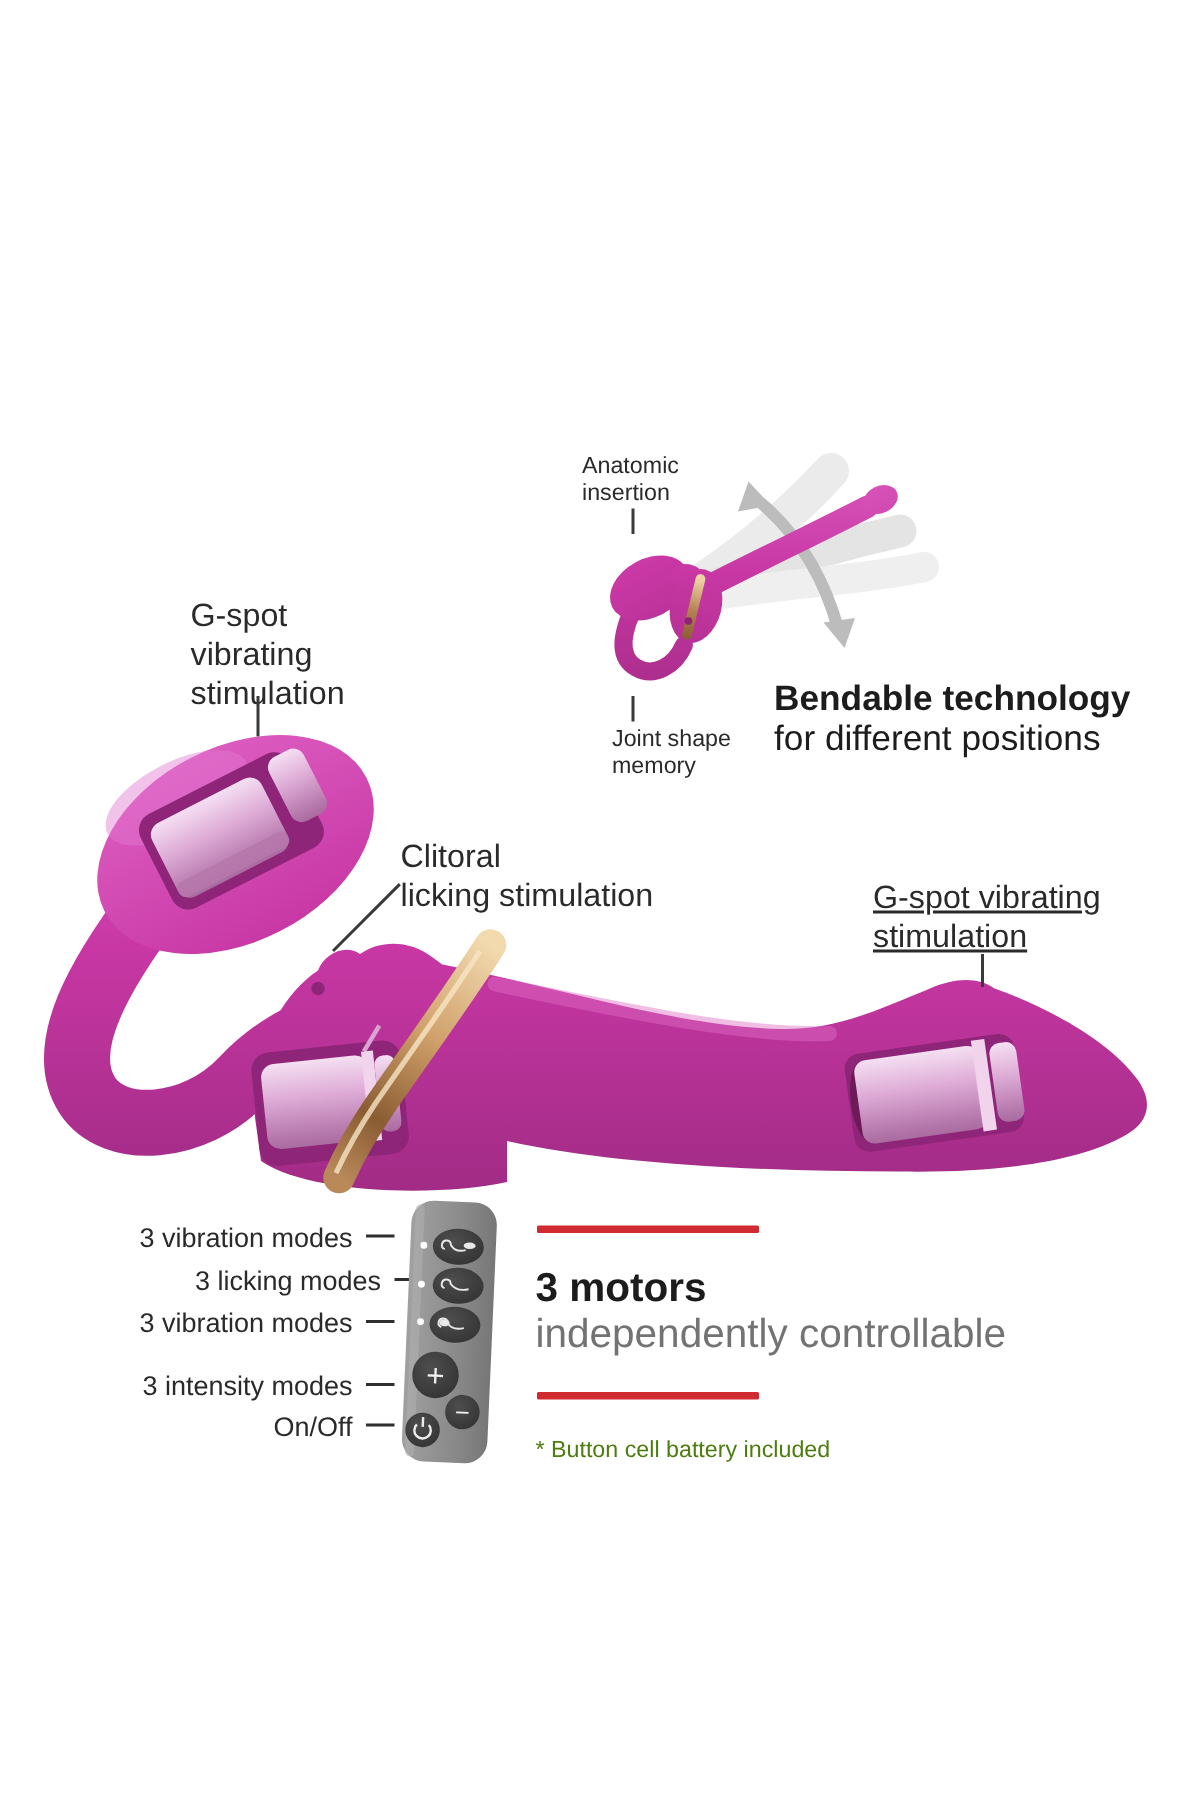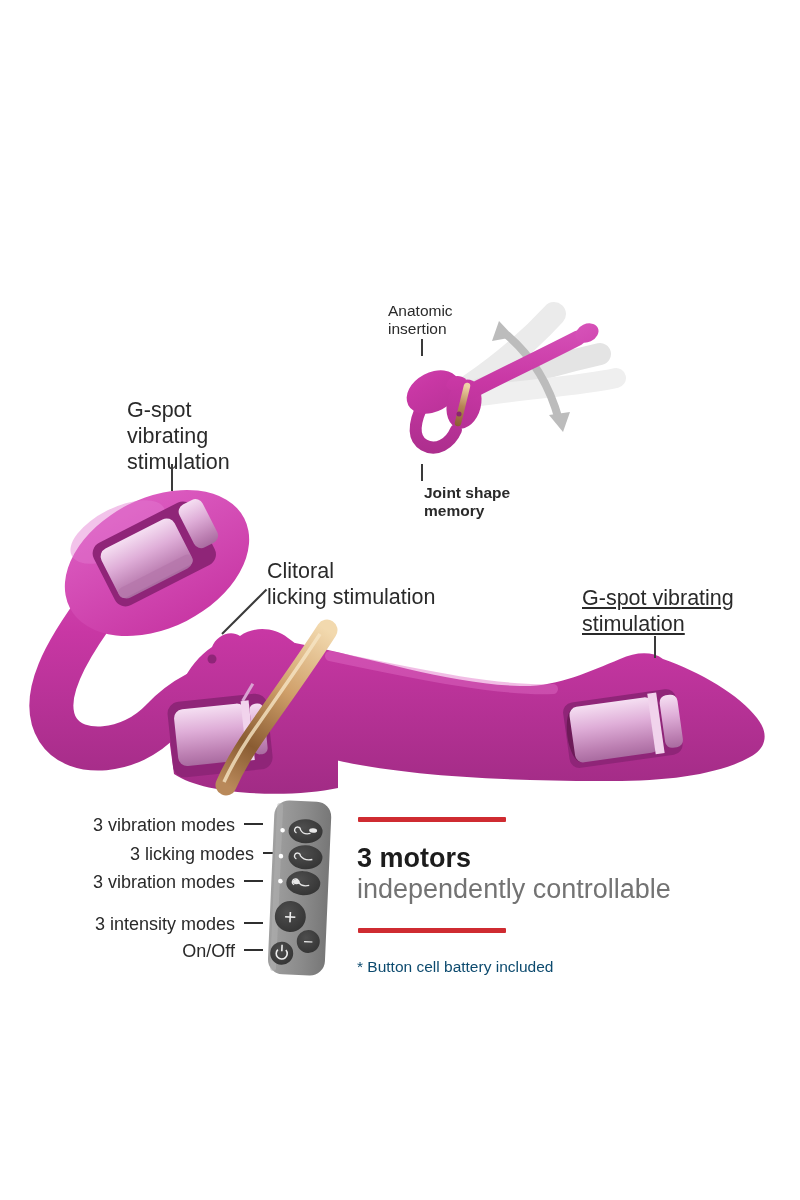--- a/index.html
+++ b/index.html
@@ -17,21 +17,21 @@
   .headline { line-height:27px; color:#1c1c1c; }
   .headline .hl-bold { font-size:23.5px; font-weight:bold; display:block; white-space:nowrap; }
   .headline .hl-reg { font-size:23.5px; display:block; white-space:nowrap; }
   .mode-row { position:absolute; left:0; width:263px; text-align:right;
               font-size:18px; color:#2a2a2a; white-space:nowrap; }
   .dash { display:inline-block; width:19px; height:2px; background:#2f2f2f;
           margin-left:9px; vertical-align:6px; }
   .redline { position:absolute; width:148px; height:5px; background:#cf2b31; border-radius:1px; }
   .motors-title { position:absolute; font-size:27px; font-weight:bold; color:#1c1c1c; white-space:nowrap; }
   .motors-sub { position:absolute; font-size:27px; color:#737373; white-space:nowrap; }
-  .footnote { position:absolute; font-size:15.5px; color:#0c4a6e; white-space:nowrap; }
+  .footnote { position:absolute; font-size:15.5px; color:#4d7c0f; white-space:nowrap; }
 </style>
 </head>
 <body>
 
 <div class="canvas">
 
   <svg class="abs" style="left:392px; top:255px;" width="275" height="200" viewBox="392 255 275 200">
     <defs>
       <linearGradient id="pkSmall" x1="0" y1="255" x2="0" y2="430" gradientUnits="userSpaceOnUse">
         <stop offset="0" stop-color="#dd5fc2"></stop>
@@ -69,25 +69,29 @@
     </g>
   </svg>
 
   <div class="abs small-label" style="left:388px; top:262px;">
     <div>Anatomic</div>
     <div>insertion</div>
   </div>
   <div class="tick-v" style="left:421px; top:299px; height:17px;"></div>
 
   <div class="tick-v" style="left:421px; top:424px; height:17px;"></div>
-  <div class="abs small-label" style="left:424px; top:444px;font-weight:bold;">
+  <div class="abs small-label" style="left:408px; top:444px;">
     <div>Joint shape</div>
     <div>memory</div>
   </div>
 
+  <div class="abs headline" style="left:516px; top:412px;">
+    <span class="hl-bold">Bendable technology</span>
+    <span class="hl-reg">for different positions</span>
+  </div>
 
   <div class="abs callout" style="left:127px; top:357px;">
     <div>G-spot</div>
     <div>vibrating</div>
     <div>stimulation</div>
   </div>
   <div class="tick-v" style="left:171px; top:424px; height:27px;"></div>
 
   <svg class="abs" style="left:18px; top:440px;" width="762" height="320" viewBox="18 440 762 320">
     <defs>

